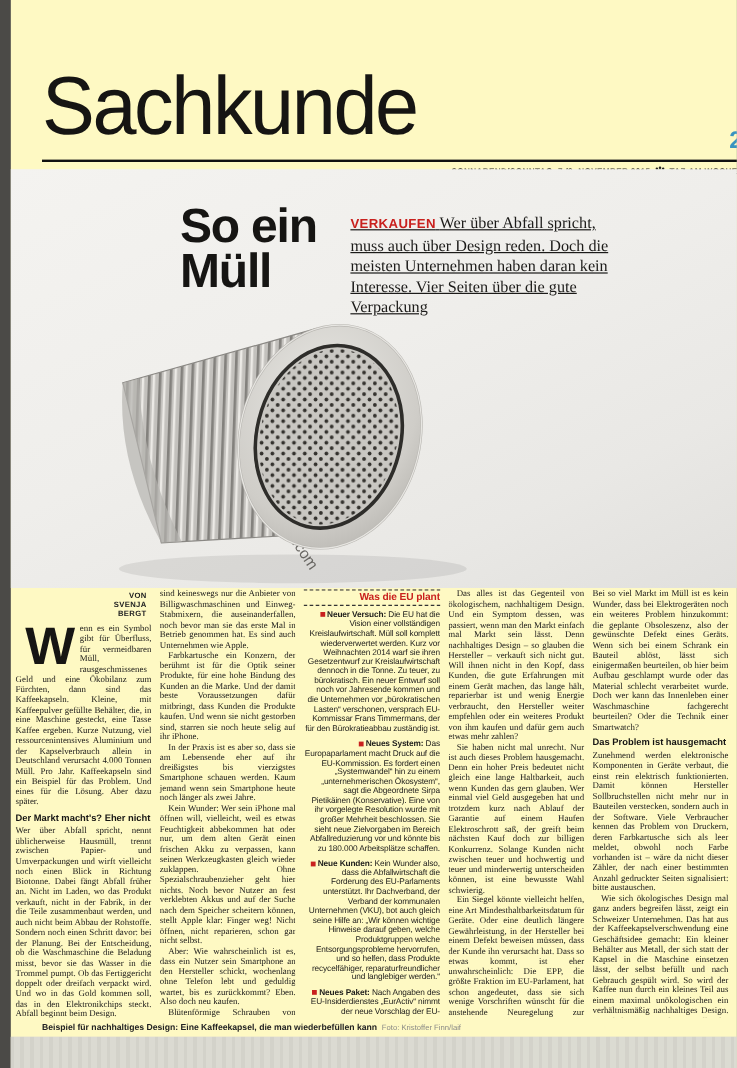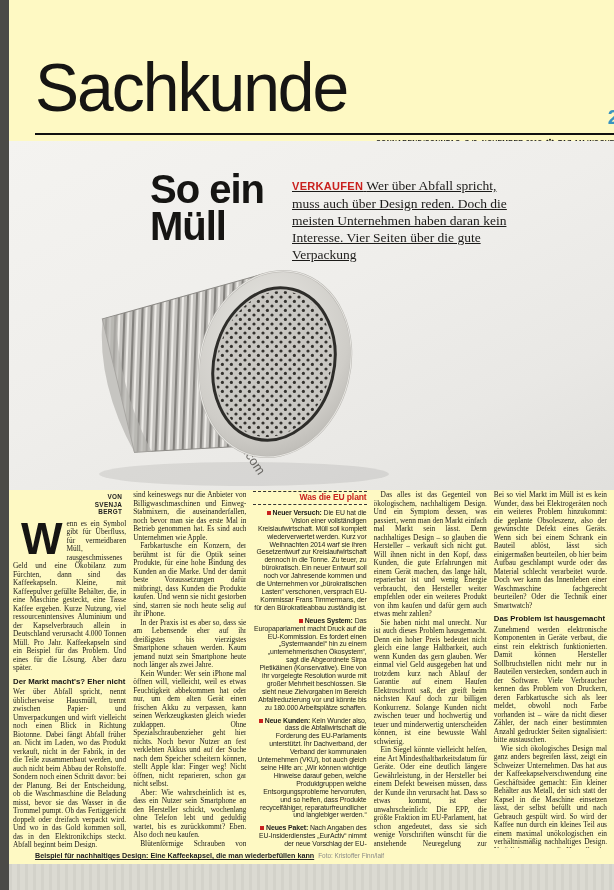--- a/index.html
+++ b/index.html
@@ -42,21 +42,21 @@
   .sidebar{font-family:"Liberation Sans",sans-serif;font-size:6.9px;line-height:7.9px;
     letter-spacing:-.1px;text-align:right;}
   .sidebar-title{font-weight:bold;color:#c9211e;font-size:8.5px;padding:2px 0 2px 0;
     border-top:1px dashed #333;border-bottom:1px dashed #333;margin-bottom:4px;}
   .sidebar p{margin:0 0 5px 0;}
   .bullet{display:inline-block;width:4px;height:4px;background:#c9211e;margin-right:2px;}
   .sidebar b{font-weight:bold;}
   
   .caption{position:absolute;left:35px;top:851px;font-family:"Liberation Sans",sans-serif;
     font-size:7.2px;color:#222;}
-  .caption b{font-weight:bold;text-decoration:underline;}
+  .caption b{font-weight:bold;}
   .credit{color:#8a8a86;font-size:6.4px;margin-left:4px;}
 </style>
 </head>
 <body>
 
 <div id="page">
 
   <div class="edge-left"></div>
   <div class="edge-right"></div>
   <div class="bottom-strip"></div>
@@ -137,21 +137,21 @@
       </div>
       <p><span class="dropcap">W</span><span>enn es ein Symbol gibt für Überfluss, für vermeidbaren Müll, rausgeschmissenes Geld und eine Ökobilanz zum Fürchten, dann sind das Kaffeekapseln. Kleine, mit Kaffeepulver gefüllte Behälter, die, in eine Maschine gesteckt, eine Tasse Kaffee ergeben. Kurze Nutzung, viel ressourcenintensives Aluminium und der Kapselverbrauch allein in Deutschland verursacht 4.000 Tonnen Müll. Pro Jahr. Kaffeekapseln sind ein Beispiel für das Problem. Und eines für die Lösung. Aber dazu später.</span></p>
       <div class="subhead">Der Markt macht's? Eher nicht</div>
       <p>Wer über Abfall spricht, nennt üblicherweise Hausmüll, trennt zwischen Papier- und Umverpackungen und wirft vielleicht noch einen Blick in Richtung Biotonne. Dabei fängt Abfall früher an. Nicht im Laden, wo das Produkt verkauft, nicht in der Fabrik, in der die Teile zusammenbaut werden, und auch nicht beim Abbau der Rohstoffe. Sondern noch einen Schritt davor: bei der Planung. Bei der Entscheidung, ob die Waschmaschine die Beladung misst, bevor sie das Wasser in die Trommel pumpt. Ob das Fertiggericht doppelt oder dreifach verpackt wird. Und wo in das Gold kommen soll, das in den Elektronikchips steckt. Abfall beginnt beim Design.</p>
 
     </div>
 
     <div class="col">
       <p>sind keineswegs nur die Anbieter von Billigwaschmaschinen und Einweg-Stabmixern, die auseinanderfallen, noch bevor man sie das erste Mal in Betrieb genommen hat. Es sind auch Unternehmen wie Apple.</p>
       <p class="ind">Farbkartusche ein Konzern, der berühmt ist für die Optik seiner Produkte, für eine hohe Bindung des Kunden an die Marke. Und der damit beste Voraussetzungen dafür mitbringt, dass Kunden die Produkte kaufen. Und wenn sie nicht gestorben sind, starren sie noch heute selig auf ihr iPhone.</p>
-      <p class="ind">In der Praxis ist es aber so, dass sie am Lebensende eher auf ihr dreißigstes bis vierzigstes Smartphone schauen werden. Kaum jemand nutzt sein Smartphone heute noch länger als zwei Jahre.</p>
+      <p class="ind">In der Praxis ist es aber so, dass sie am Lebensende eher auf ihr dreißigstes bis vierzigstes Smartphone schauen werden. Kaum jemand wenn sein Smartphone heute noch länger als zwei Jahre.</p>
       <p class="ind">Kein Wunder: Wer sein iPhone mal öffnen will, vielleicht, weil es etwas Feuchtigkeit abbekommen hat oder nur, um dem alten Gerät einen frischen Akku zu verpassen, kann seinen Werkzeugkasten gleich wieder zuklappen. Ohne Spezialschraubenzieher geht hier nichts. Noch bevor Nutzer an fest verklebten Akkus und auf der Suche nach dem Speicher scheitern können, stellt Apple klar: Finger weg! Nicht öffnen, nicht reparieren, schon gar nicht selbst.</p>
       <p class="ind">Aber: Wie wahrscheinlich ist es, dass ein Nutzer sein Smartphone an den Hersteller schickt, wochenlang ohne Telefon lebt und geduldig wartet, bis es zurückkommt? Eben. Also doch neu kaufen.</p>
       <p class="ind">Blütenförmige Schrauben von Apple, Kaffee in münzengroßen Einmalkapseln, und bei den Steckern für Handyladegeräte kann immer noch jeder Hersteller machen, was er will. Ein verpflichtendes, einheitliches Format soll es erst ab 2017 ge-</p>
     </div>
 
     <div class="col sidebar">
       <div class="sidebar-title">Was die EU plant</div>
       <p><span class="bullet"></span><b>Neuer Versuch:</b> <span>Die EU hat die Vision einer vollständigen Kreislaufwirtschaft. Müll soll komplett wiederverwertet werden. Kurz vor Weihnachten 2014 warf sie ihren Gesetzentwurf zur Kreislaufwirtschaft dennoch in die Tonne. Zu teuer, zu bürokratisch. Ein neuer Entwurf soll noch vor Jahresende kommen und die Unternehmen vor „bürokratischen Lasten“ verschonen, versprach EU-Kommissar Frans Timmermans, der für den Bürokratieabbau zuständig ist.</span></p>
       <p><span class="bullet"></span><b>Neues System:</b> <span>Das Europaparlament macht Druck auf die EU-Kommission. Es fordert einen „Systemwandel“ hin zu einem „unternehmerischen Ökosystem“, sagt die Abgeordnete Sirpa Pietikäinen (Konservative). Eine von ihr vorgelegte Resolution wurde mit großer Mehrheit beschlossen. Sie sieht neue Zielvorgaben im Bereich Abfallreduzierung vor und könnte bis zu 180.000 Arbeitsplätze schaffen.</span></p>
       <p><span class="bullet"></span><b>Neue Kunden:</b> <span>Kein Wunder also, dass die Abfallwirtschaft die Forderung des EU-Parlaments unterstützt. Ihr Dachverband, der Verband der kommunalen Unternehmen (VKU), bot auch gleich seine Hilfe an: „Wir können wichtige Hinweise darauf geben, welche Produktgruppen welche Entsorgungsprobleme hervorrufen, und so helfen, dass Produkte recycelfähiger, reparaturfreundlicher und langlebiger werden.“</span></p>

